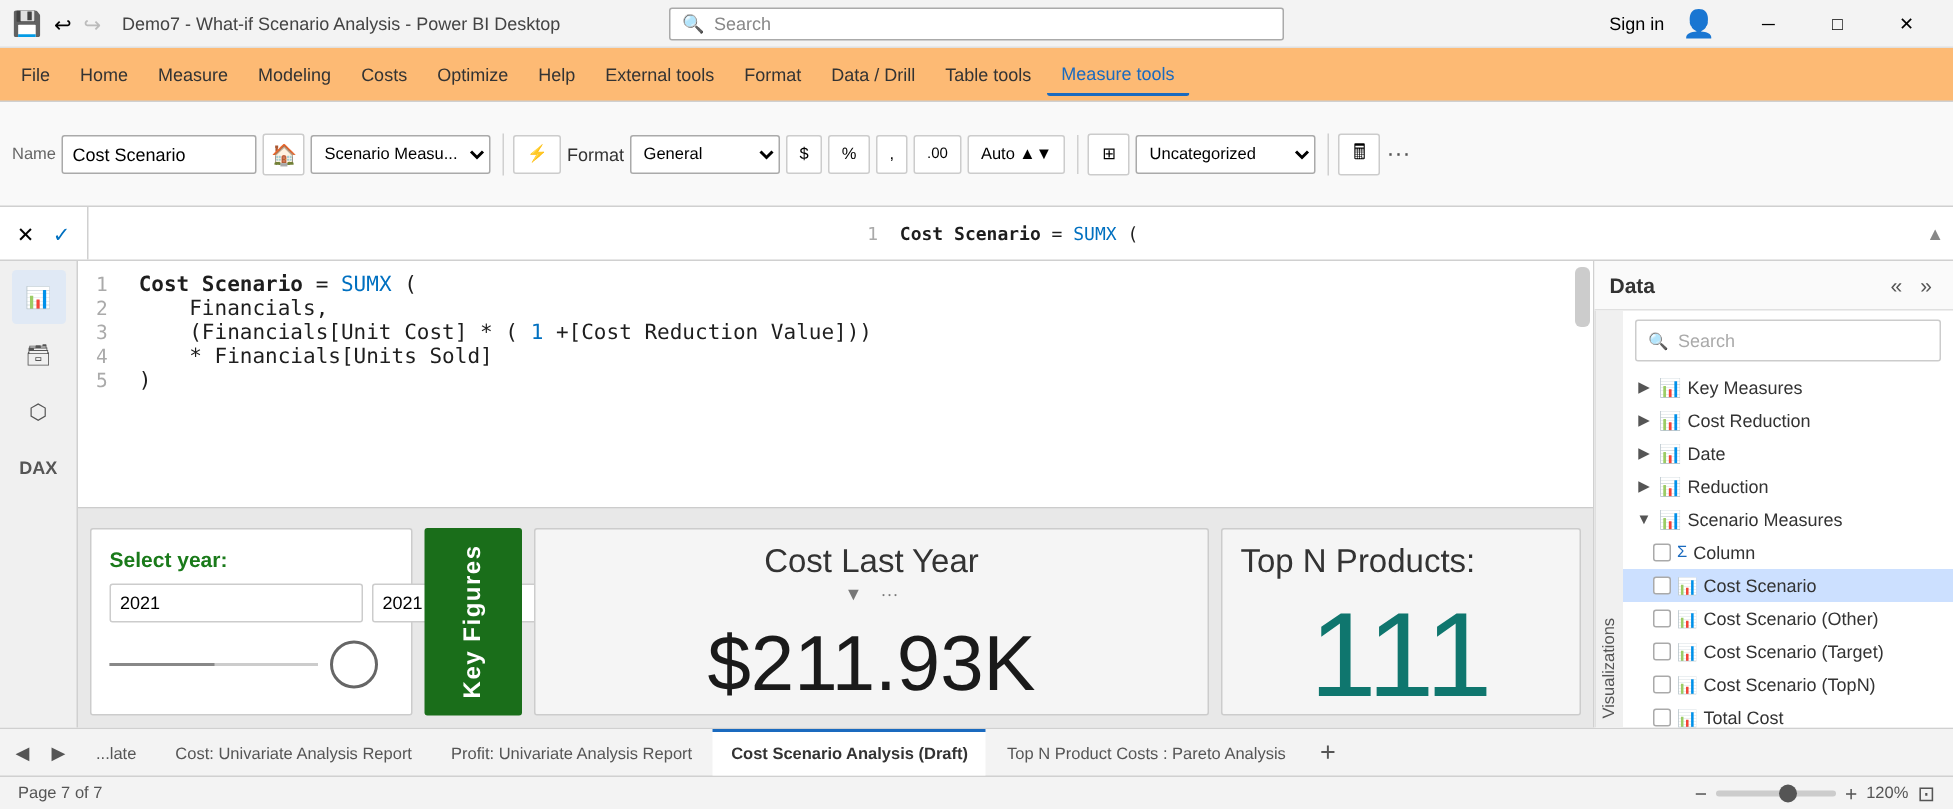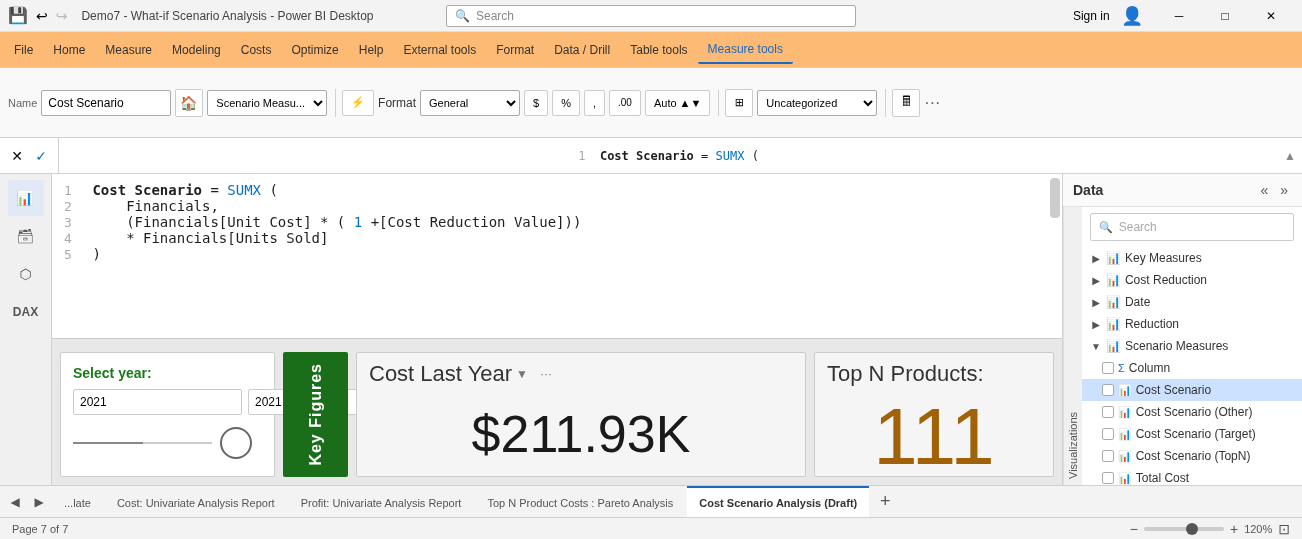--- a/index.html
+++ b/index.html
@@ -265,20 +265,21 @@
       border-radius: 2px;
       display: flex;
       flex-direction: column;
       position: relative;
     }
     .card-header {
       display: flex;
       align-items: center;
       justify-content: flex-start;
       padding: 8px 12px 4px;
+      flex-direction: column;
     }
     .card-title { font-size: 22px; font-weight: 300; color: #333; }
     .card-actions { display: flex; gap: 4px; }
     .card-action-btn { font-size: 12px; color: #777; cursor: pointer; padding: 2px 4px; border-radius: 2px; border: none; background: transparent; }
     .card-value {
       flex: 1;
       display: flex;
       align-items: center;
       justify-content: center;
       font-size: 52px;
@@ -296,21 +297,21 @@
       flex-direction: column;
     }
     .top-n-title { font-size: 22px; font-weight: 300; color: #333; padding: 8px 12px 4px; }
     .top-n-value {
       flex: 1;
       display: flex;
       align-items: center;
       justify-content: center;
       font-size: 80px;
       font-weight: 300;
-      color: #a16207;
+      color: #0f766e;
     }
 
     
     .right-panel {
       width: 240px;
       background: white;
       border-left: 1px solid #d0d0d0;
       display: flex;
       flex-direction: column;
     }
@@ -681,22 +682,22 @@
     </div>
   </div>
 </div>
 
 <div class="bottom-tabs">
   <button class="tab-nav-btn">◀</button>
   <button class="tab-nav-btn">▶</button>
   <div class="tab-item">...late</div>
   <div class="tab-item">Cost: Univariate Analysis Report</div>
   <div class="tab-item">Profit: Univariate Analysis Report</div>
+  <div class="tab-item active">Cost Scenario Analysis (Draft)</div>
   <div class="tab-item">Top N Product Costs : Pareto Analysis</div>
-  <div class="tab-item active">Cost Scenario Analysis (Draft)</div>
   <button class="add-tab-btn">+</button>
 </div>
 
 <div class="status-bar">
   <span>Page 7 of 7</span>
   <div class="zoom-controls">
     <button class="zoom-btn">−</button>
     <div class="zoom-slider">
       <div class="zoom-thumb"></div>
     </div>

